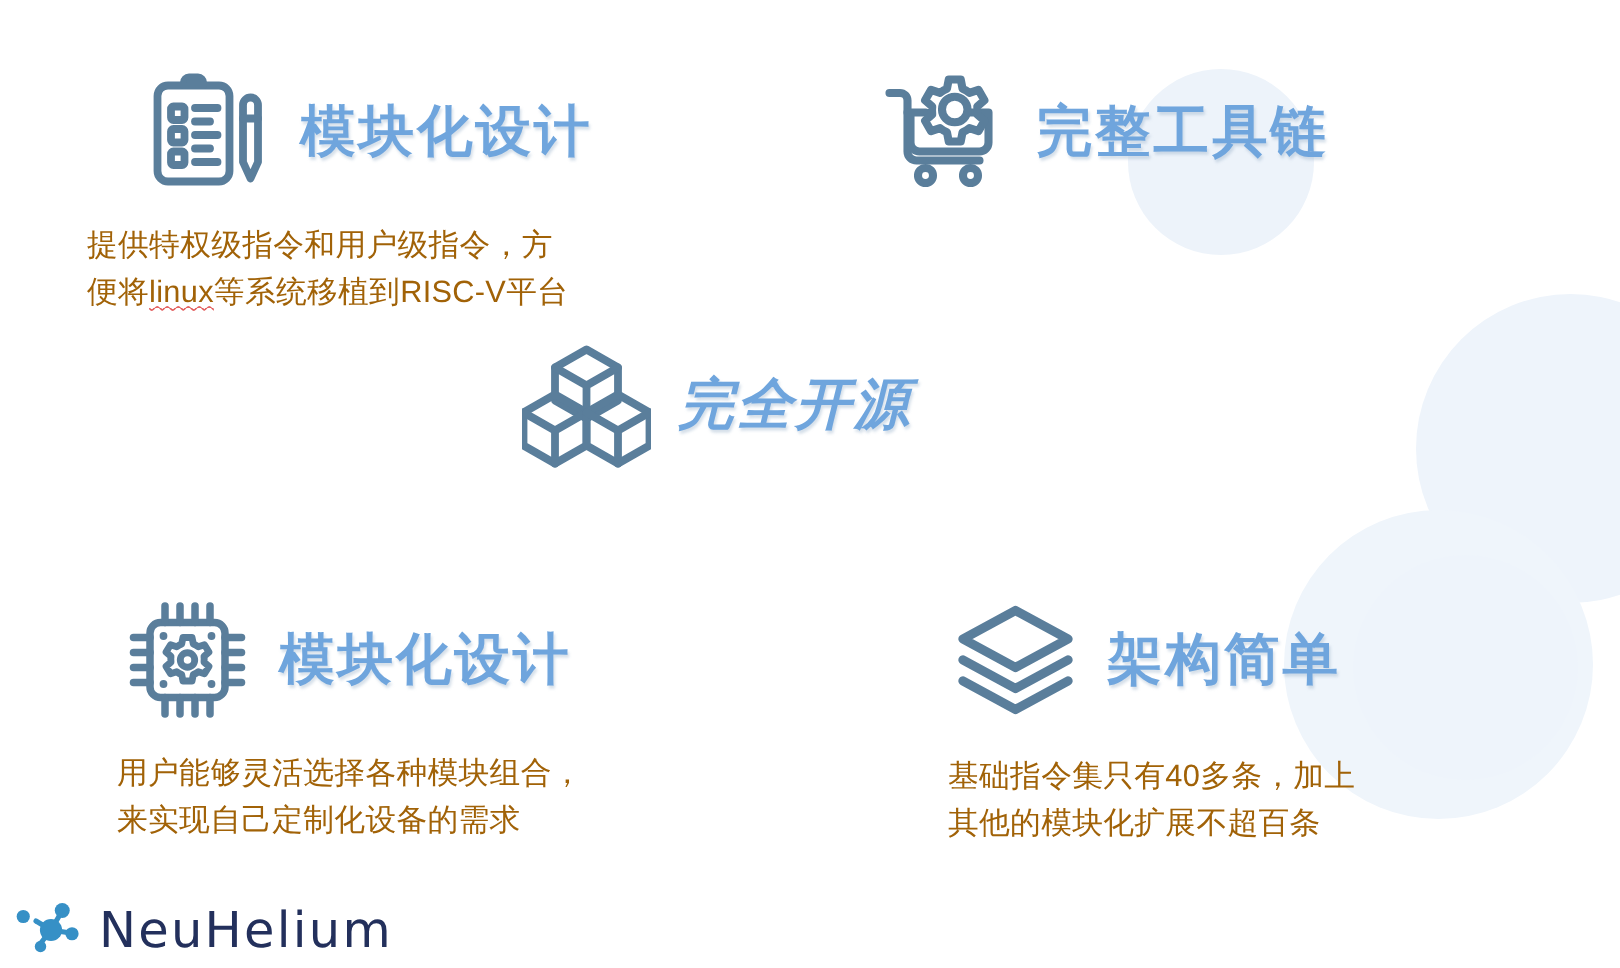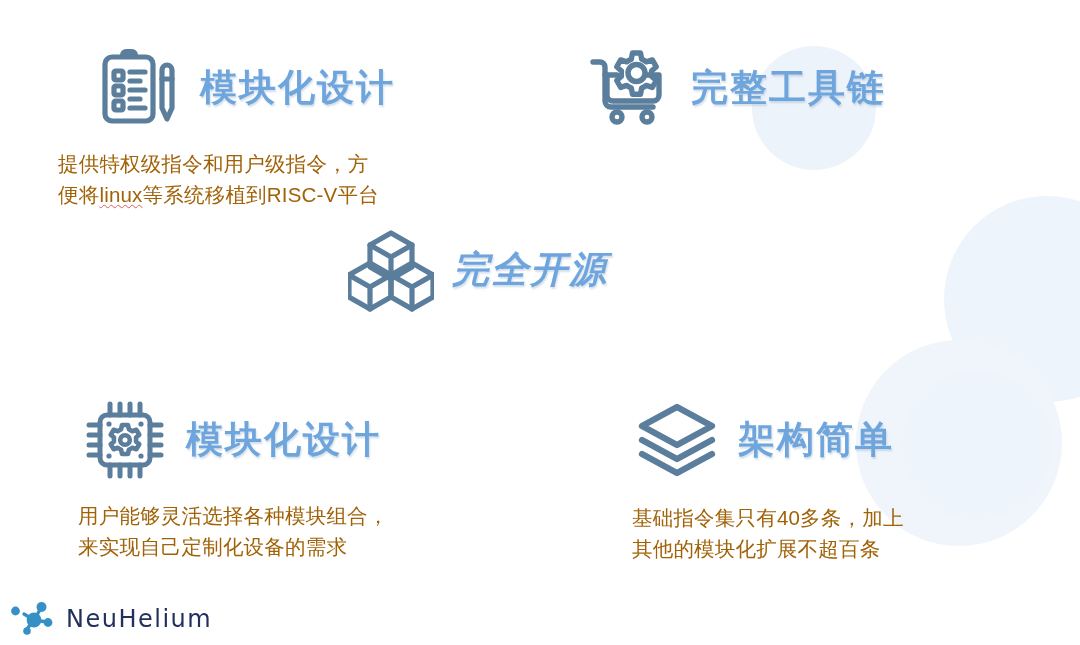--- a/index.html
+++ b/index.html
@@ -97,21 +97,21 @@
     position: absolute;
     left: 10px;
     top: 598px;
     display: flex;
     align-items: center;
     gap: 8px;
   }
   #brand-logo .logo-mark { width: 48px; height: 42px; flex: 0 0 48px; }
   #brand-logo .logo-mark svg { display: block; }
   .logo-word {
-    font-size: 24px;
+    font-size: 33px;
     font-weight: 400;
     color: #23305c;
     letter-spacing: 1.5px;
     font-family: "DejaVu Sans", "Liberation Sans", sans-serif;
   }
 </style>
 </head>
 <body>
 
 <div id="slide">

